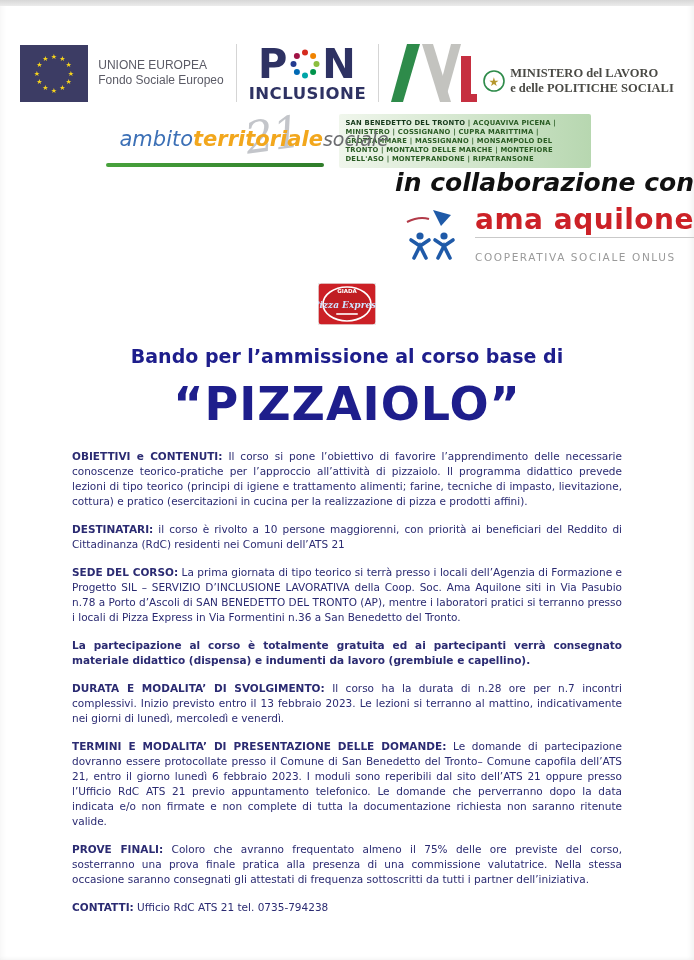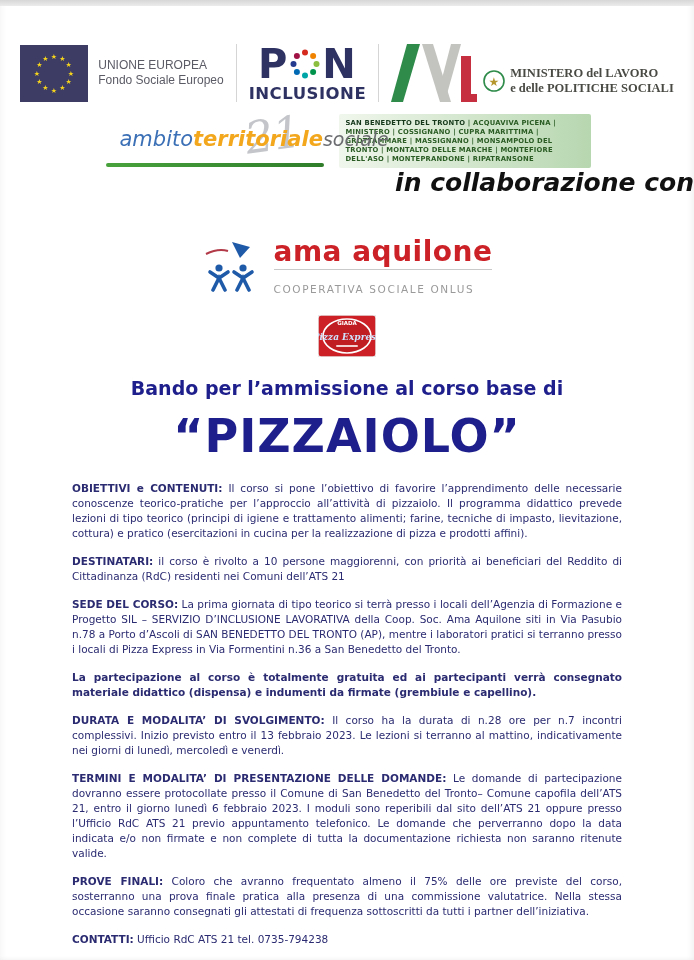--- a/index.html
+++ b/index.html
@@ -38,21 +38,21 @@
   .ats-muni{
     width:238px;padding:5px 7px 4px;
     background:linear-gradient(to right,#f0f6ec,#b7d7b0);
     border-radius:2px;
     font-size:6.8px;line-height:9px;color:#2a5c24;font-weight:bold;letter-spacing:.2px;
   }
   .ats-muni-lead{color:#15381a;}
 
   
   .collab{ text-align:right;font-size:25px;font-weight:bold;font-style:italic;color:#111111;}
-  .ama{display:flex;justify-content:center;align-items:center;gap:14px;margin-top:40px;}
+  .ama{display:flex;justify-content:flex-end;align-items:center;gap:14px;margin-top:8px;}
   .ama-textcol{display:flex;flex-direction:column;}
   .ama-name{color:#cc2127;font-weight:bold;font-size:28px;line-height:30px;letter-spacing:.5px;}
   .ama-sub{color:#9a9a9a;font-size:10.5px;letter-spacing:1.6px;border-top:1px solid #c9c9c9;padding-top:13px;margin-top:2px;}
   .pizza{display:flex;justify-content:center;margin-top:20px;}
 
   
   .title1{text-align:center;margin-top:20px;font-size:19px;font-weight:bold;color:#1e1e8c;}
   .title2{text-align:center;margin-top:10px;font-size:46px;font-weight:bold;color:#1e1e8c;letter-spacing:1px;}
 
   
@@ -180,19 +180,19 @@
     </svg>
   </div>
 
   <div class="title1">Bando per l’ammissione al corso base di</div>
   <div class="title2">“PIZZAIOLO”</div>
 
   <div class="body-text">
     <p class="para"><span class="para-label">OBIETTIVI e CONTENUTI:</span> <span>Il corso si pone l’obiettivo di favorire l’apprendimento delle necessarie conoscenze teorico-pratiche per l’approccio all’attività di pizzaiolo. Il programma didattico prevede lezioni di tipo teorico (principi di igiene e trattamento alimenti; farine, tecniche di impasto, lievitazione, cottura) e pratico (esercitazioni in cucina per la realizzazione di pizza e prodotti affini).</span></p>
     <p class="para"><span class="para-label">DESTINATARI:</span> <span>il corso è rivolto a 10 persone maggiorenni, con priorità ai beneficiari del Reddito di Cittadinanza (RdC) residenti nei Comuni dell’ATS 21</span></p>
     <p class="para"><span class="para-label">SEDE DEL CORSO:</span> <span>La prima giornata di tipo teorico si terrà presso i locali dell’Agenzia di Formazione e Progetto SIL – SERVIZIO D’INCLUSIONE LAVORATIVA della Coop. Soc. Ama Aquilone siti in Via Pasubio n.78 a Porto d’Ascoli di SAN BENEDETTO DEL TRONTO (AP), mentre i laboratori pratici si terranno presso i locali di Pizza Express in Via Formentini n.36 a San Benedetto del Tronto.</span></p>
-    <p class="para para-bold"><span>La partecipazione al corso è totalmente gratuita ed ai partecipanti verrà consegnato materiale didattico (dispensa) e indumenti da firmate (grembiule e capellino).</span></p>
+    <p class="para para-bold"><span>La partecipazione al corso è totalmente gratuita ed ai partecipanti verrà consegnato materiale didattico (dispensa) e indumenti da lavoro (grembiule e capellino).</span></p>
     <p class="para"><span class="para-label">DURATA E MODALITA’ DI SVOLGIMENTO:</span> <span>Il corso ha la durata di n.28 ore per n.7 incontri complessivi. Inizio previsto entro il 13 febbraio 2023. Le lezioni si terranno al mattino, indicativamente nei giorni di lunedì, mercoledì e venerdì.</span></p>
     <p class="para"><span class="para-label">TERMINI E MODALITA’ DI PRESENTAZIONE DELLE DOMANDE:</span> <span>Le domande di partecipazione dovranno essere protocollate presso il Comune di San Benedetto del Tronto– Comune capofila dell’ATS 21, entro il giorno lunedì 6 febbraio 2023. I moduli sono reperibili dal sito dell’ATS 21 oppure presso l’Ufficio RdC ATS 21 previo appuntamento telefonico. Le domande che perverranno dopo la data indicata e/o non firmate e non complete di tutta la documentazione richiesta non saranno ritenute valide.</span></p>
     <p class="para"><span class="para-label">PROVE FINALI:</span> <span>Coloro che avranno frequentato almeno il 75% delle ore previste del corso, sosterranno una prova finale pratica alla presenza di una commissione valutatrice. Nella stessa occasione saranno consegnati gli attestati di frequenza sottoscritti da tutti i partner dell’iniziativa.</span></p>
     <p class="para"><span class="para-label">CONTATTI:</span> <span>Ufficio RdC ATS 21 tel. 0735-794238</span></p>
   </div>
 </div>
 
 </body></html>

